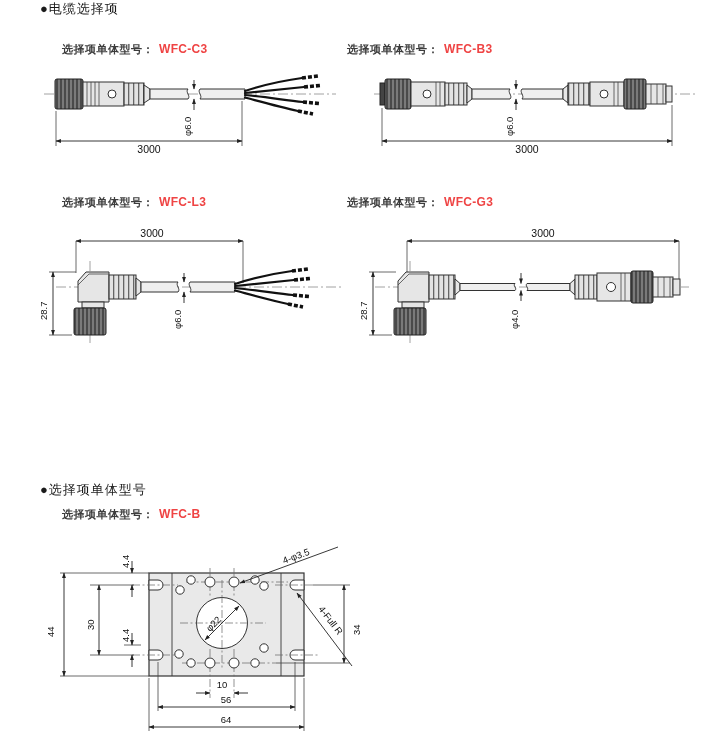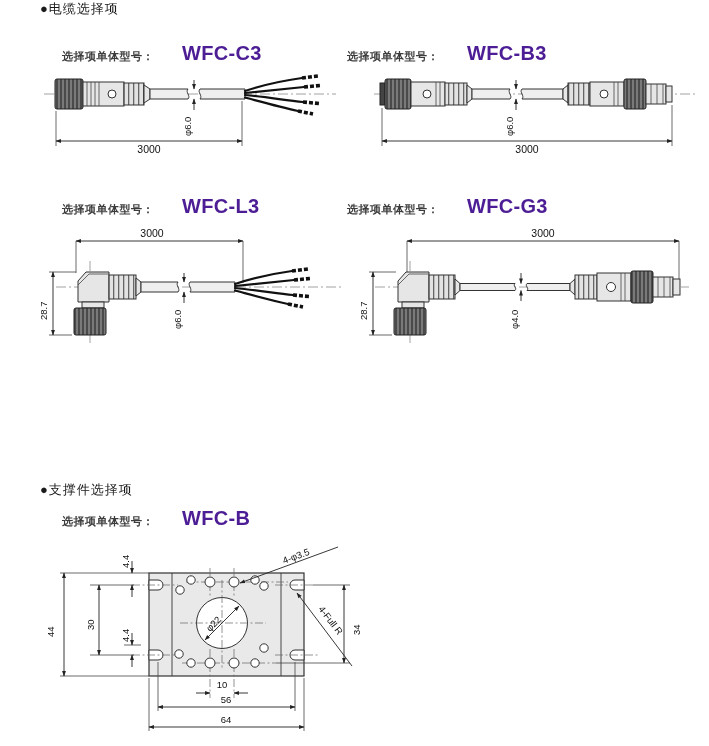--- a/index.html
+++ b/index.html
@@ -1,22 +1,22 @@
 <!DOCTYPE html>
 <html><head>
 <meta charset="utf-8">
 <style>
   *{margin:0;padding:0;box-sizing:border-box}
   html,body{background:#fff}
   body{width:709px;height:746px;position:relative;font-family:"Liberation Sans",sans-serif;overflow:hidden}
   .abs{position:absolute}
   .sec-title{font-size:13px;color:#1a1a1a;letter-spacing:1px;font-weight:500}
-  .model-line{display:flex;align-items:baseline;gap:28px}
+  .model-line{display:flex;align-items:baseline;gap:5px}
   .model-label{font-size:11px;font-weight:bold;color:#3c3c3c;letter-spacing:.5px}
-  .model-name{font-size:20px;font-weight:bold;color:#4c1d95;letter-spacing:.3px}
+  .model-name{font-size:12px;font-weight:bold;color:#ef4444;letter-spacing:.3px}
   svg text{font-family:"Liberation Sans",sans-serif;fill:#111}
   .dim{font-size:9.5px}
   .dim-lg{font-size:10.5px}
   .thin{stroke:#444;stroke-width:.8;fill:none}
   .cl{stroke:#8a8a8a;stroke-width:.8;fill:none;stroke-dasharray:10 3 2 3}
   .dash{stroke:#666;stroke-width:.7;fill:none;stroke-dasharray:8 2.5 2 2.5}
   .dimln{stroke:#222;stroke-width:.9;fill:none}
   .body{fill:#e6e6e6;stroke:#333;stroke-width:1}
   .cable{fill:#efefef;stroke:#333;stroke-width:1}
   .hole{fill:#fff;stroke:#333;stroke-width:1}
@@ -256,21 +256,21 @@
     <rect class="body" x="242" y="48" width="34" height="28"></rect>
     <circle class="hole" cx="256" cy="62" r="4.5"></circle>
     <path class="thin" d="M266,48V76 M270,48V76"></path>
     <rect x="276" y="46" width="22" height="32" rx="2" fill="url(#kn4)" stroke="#222"></rect>
     <rect class="body" x="298" y="52" width="20" height="20"></rect>
     <path class="thin" d="M303,52V72 M309,52V72 M315,52V72"></path>
     <rect class="body" x="318" y="54" width="7" height="16"></rect>
   </g>
 </svg>
 
-<div class="abs sec-title" style="left:40px;top:481px">●支撑件选择项</div>
+<div class="abs sec-title" style="left:40px;top:481px">●选择项单体型号</div>
 
 <div class="abs model-line" style="left:62px;top:507px">
   <span class="model-label">选择项单体型号：</span>
   <span class="model-name">WFC-B</span>
 </div>
 
 <svg class="abs" style="left:30px;top:530px" width="360" height="210" viewBox="0 0 360 210">
   <defs>
     <marker id="ar5" viewBox="0 0 10 10" refX="9.2" refY="5" markerWidth="10" markerHeight="6" orient="auto-start-reverse">
         <path d="M0,1.4 L10,5 L0,8.6 Z" fill="#222"></path>

